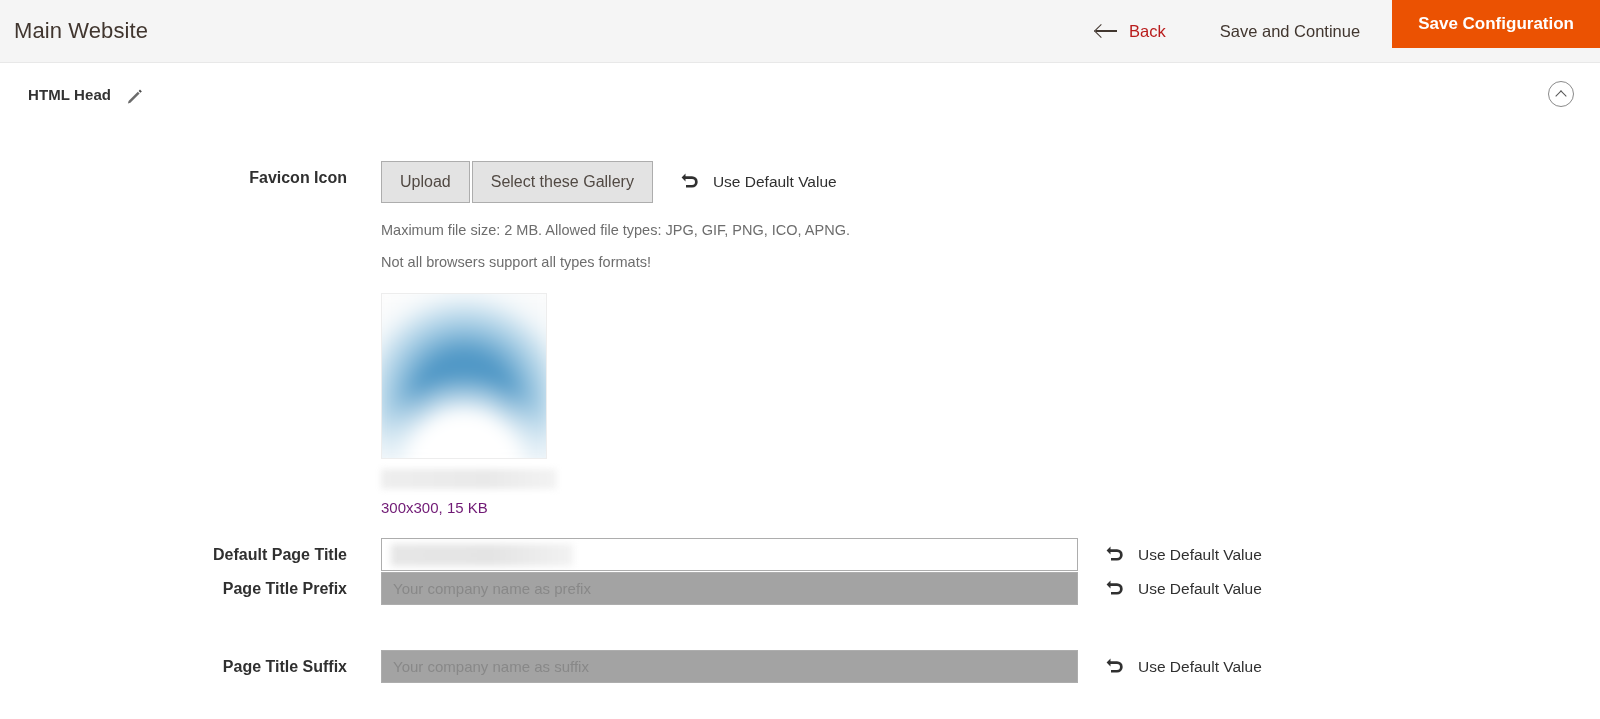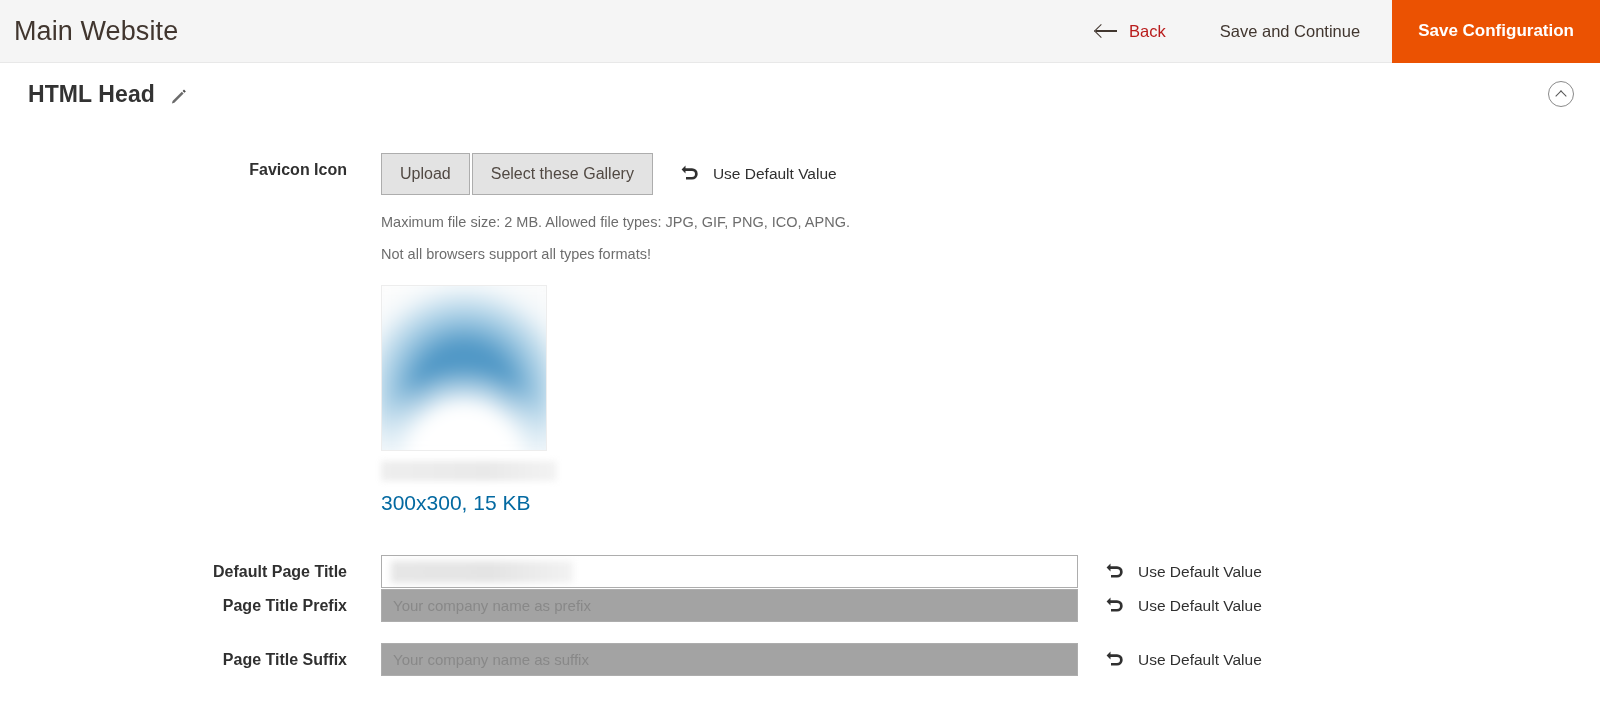--- a/index.html
+++ b/index.html
@@ -15,21 +15,21 @@
   .page-header {
     position: relative;
     height: 63px;
     background: #f5f5f5;
     border-bottom: 1px solid #e8e8e8;
     display: flex;
     align-items: center;
     padding: 0 0 0 14px;
   }
   .page-title {
-    font-size: 27px;
+    font-size: 22px;
     font-weight: 400;
     color: #41362f;
     letter-spacing: 0.1px;
     white-space: nowrap;
   }
   .header-actions {
     margin-left: auto;
     display: flex;
     align-items: stretch;
     height: 63px;
@@ -85,36 +85,36 @@
     align-items: center;
     padding: 0 26px;
     background: #eb5202;
     border: none;
     font-family: "Liberation Sans", sans-serif;
     font-size: 17px;
     font-weight: bold;
     color: #ffffff;
     cursor: pointer;
     white-space: nowrap;
-    height: 63px;
+    height: 48px;
     text-align: center;
   }
 
   
   .section-head {
     position: relative;
     height: 62px;
     display: flex;
     align-items: center;
     padding-left: 28px;
     background: #ffffff;
     cursor: pointer;
   }
   .section-title {
-    font-size: 23px;
+    font-size: 15px;
     font-weight: bold;
     color: #333333;
     letter-spacing: .1px;
   }
   .pencil-icon {
     margin-left: 14px;
     width: 20px; height: 20px;
     display: inline-block;
     position: relative;
     top: 2px;
@@ -219,22 +219,22 @@
     transform: scale(1.12);
   }
   .preview-redacted {
     width: 176px;
     height: 20px;
     margin-top: 10px;
     background: linear-gradient(90deg, #eeeeee 0%, #e9e9e9 60%, #f3f3f3 100%);
     filter: blur(3px);
   }
   .preview-meta {
-    font-size: 21px;
-    color: #0369a1;
+    font-size: 15px;
+    color: #701a75;
     margin-top: 10px;
   }
 
   .text-input {
     width: 697px;
     height: 33px;
     border: 1px solid #adadad;
     background: #a3a3a3;
     font-family: "Liberation Sans", sans-serif;
     font-size: 15px;
@@ -256,24 +256,24 @@
   }
   .redacted-input::after {
     content: "";
     position: absolute;
     left: 9px; top: 5px;
     width: 182px; height: 22px;
     background: linear-gradient(90deg, #e6e6e6 0%, #e4e4e4 55%, #f2f2f2 100%);
     filter: blur(3.5px);
   }
 
-  .row-gap-favicon { margin-top: 8px; }
-  .row-title  { margin-top: 40px; justify-content: flex-end; }
+  .row-gap-favicon { margin-top: 16px; }
+  .row-title  { margin-top: 22px; justify-content: flex-end; }
   .row-prefix { }
-  .row-suffix { margin-top: 20px; }
+  .row-suffix { margin-top: 44px; }
 </style>
 </head>
 <body>
 
 <div class="page-header">
   <div class="page-title">Main Website</div>
 
   <div class="header-actions">
 
     <button class="btn-back">

